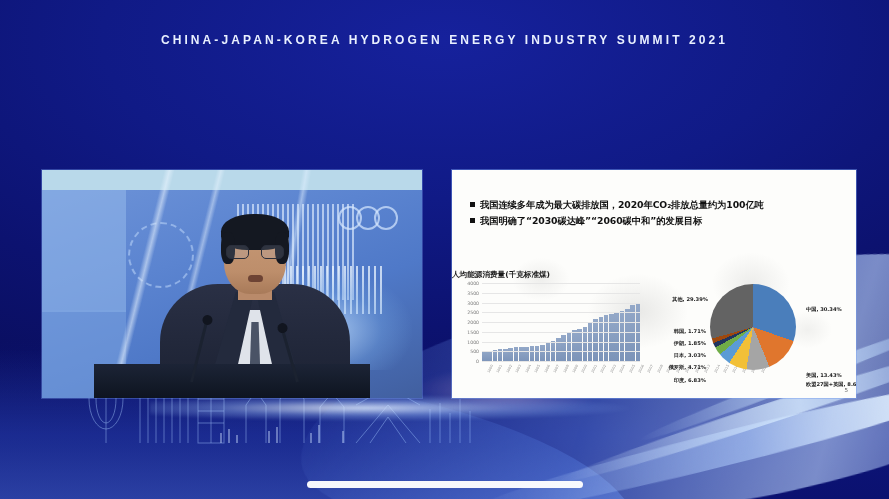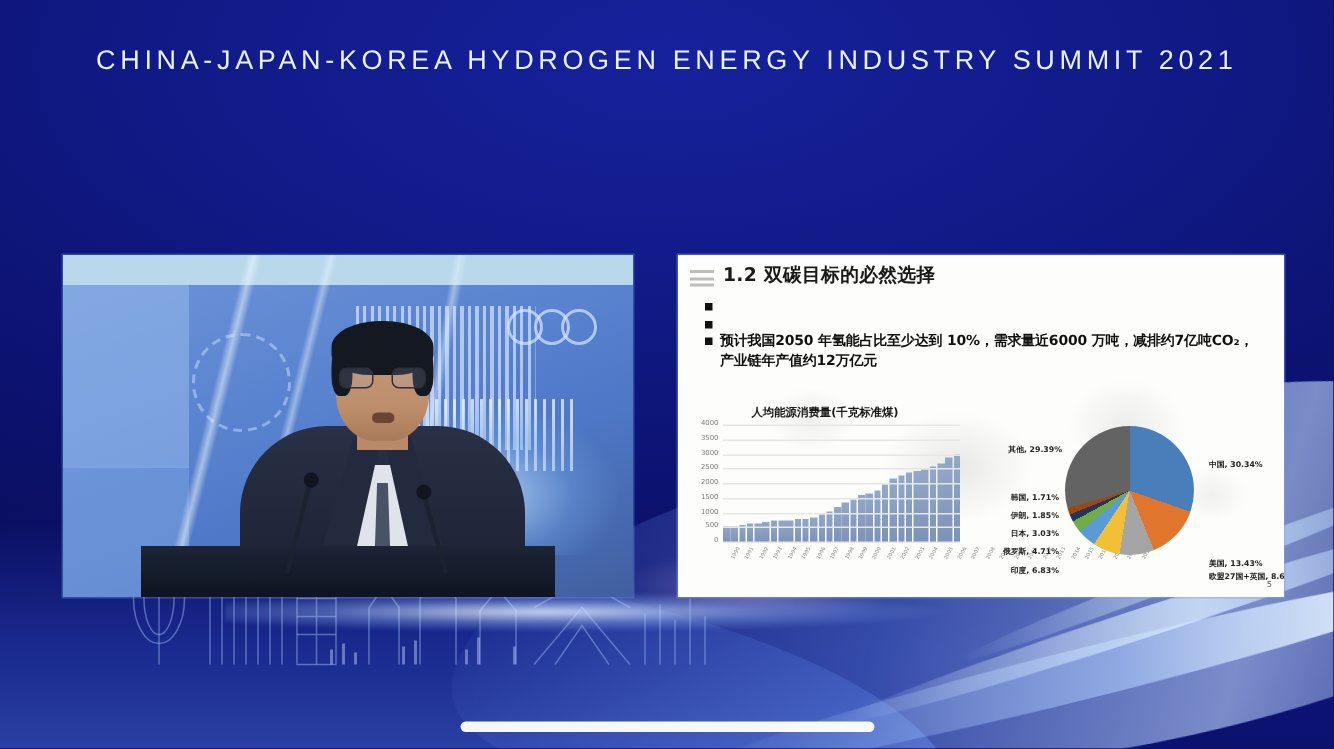--- a/index.html
+++ b/index.html
@@ -67,22 +67,22 @@
     text-align: center;
   }
   .title-cn {
     font-size: 50px; line-height: 62px; color: #ffffff;
     letter-spacing: 1px; font-weight: 400;
     text-shadow: 0 0 14px rgba(140,180,255,.45);
     white-space: nowrap;
   }
   .title-en {
     margin-top: 4px;
-    font-size: 18px; line-height: 20px; color: #e9f0ff;
-    letter-spacing: 3.1px; font-weight: 400; white-space: nowrap;
+    font-size: 12px; line-height: 20px; color: #e9f0ff;
+    letter-spacing: 3.1px; font-weight: 700; white-space: nowrap;
   }
 
   
   .video {
     position: absolute; left: 42px; top: 170px; width: 380px; height: 228px;
     overflow: hidden;
     background: #2d4fa8;
     box-shadow: 0 0 0 1px rgba(120,160,240,.35);
   }
   .v-bg-top { position:absolute; left:0; top:0; width:100%; height:26px; background:#b9d9ea; }
@@ -165,21 +165,21 @@
     font-size: 9.3px; line-height: 13.2px; color:#111; font-weight:bold;
     font-family:"DejaVu Sans","Liberation Sans",sans-serif; letter-spacing:-.1px;
   }
 
   
   .charts { position:absolute; left:0; top:98px; width:404px; height:122px; display:flex; }
   .chart-box { position:relative; }
   .bar-box { width: 196px; height: 122px; }
   .pie-box { width: 208px; height: 122px; }
   .ct {
-    position:absolute; top:2px; left:0; width:100%; text-align:center;
+    position:absolute; top:2px; left:0; width:100%; 
     font-size:7.6px; font-weight:bold; color:#1a1a1a;
     font-family:"DejaVu Sans","Liberation Sans",sans-serif;
   }
   .plot { position:absolute; left:30px; top:16px; width:158px; height:78px; }
   .gridline { position:absolute; left:0; width:100%; height:1px; background:#e6e6e6; }
   .ytick {
     position:absolute; right:100%; margin-right:3px; transform:translateY(-50%);
     font-size:4.6px; color:#7a7a7a; white-space:nowrap;
     font-family:"DejaVu Sans","Liberation Sans",sans-serif;
   }
@@ -293,39 +293,29 @@
       <div class="p-mouth"></div>
     </div>
     <div class="v-lectern"></div>
     <div class="mic mic1"></div>
     <div class="mic mic2"></div>
   </div>
 
   <div class="slide">
     <div class="slide-map"></div>
 
-    <div class="slide-hdr">
-      <div class="hamburger">
-        <i style="top:0"></i>
-          <i style="top:4.5px"></i>
-          <i style="top:9px"></i>
-      </div>
-      <div class="slide-title">1.2 双碳目标的必然选择</div>
-    </div>
 
     <div class="bullets">
       <div class="bullet">
         <span class="mk"></span>
+        <span class="tx">我国连续多年成为最大碳排放国，2020年CO₂排放总量约为100亿吨</span>
       </div>
       <div class="bullet">
         <span class="mk"></span>
-      </div>
-      <div class="bullet">
-        <span class="mk"></span>
-        <span class="tx">预计我国2050 年氢能占比至少达到 10%，需求量近6000 万吨，减排约7亿吨CO₂，产业链年产值约12万亿元</span>
+        <span class="tx">我国明确了“2030碳达峰”“2060碳中和”的发展目标</span>
       </div>
     </div>
 
     <div class="charts">
 
       <div class="chart-box bar-box">
         <div class="ct">人均能源消费量(千克标准煤)</div>
         <div class="plot" id="bar-plot">
           <div class="bars" id="bars">
               <div class="bar" style="height: 14%; background: linear-gradient(rgb(147, 168, 200) 0%, rgb(123, 147, 184) 100%);"></div>

